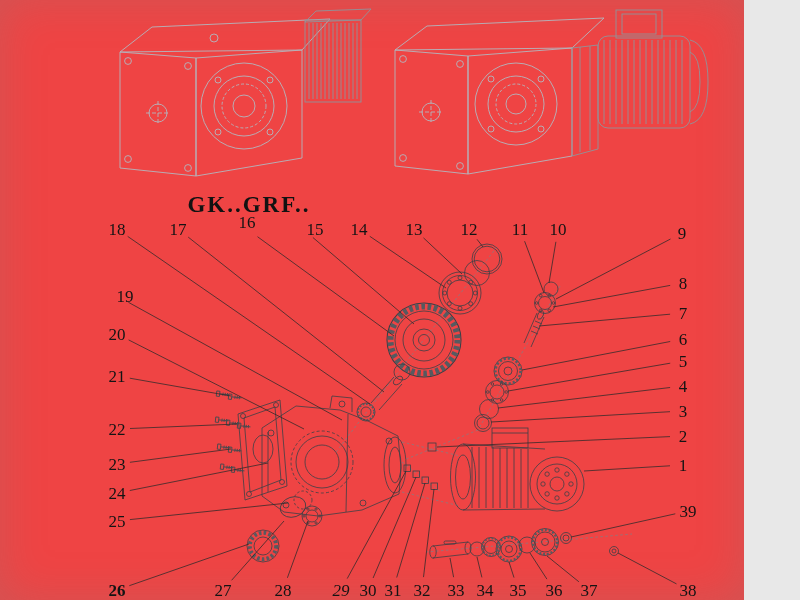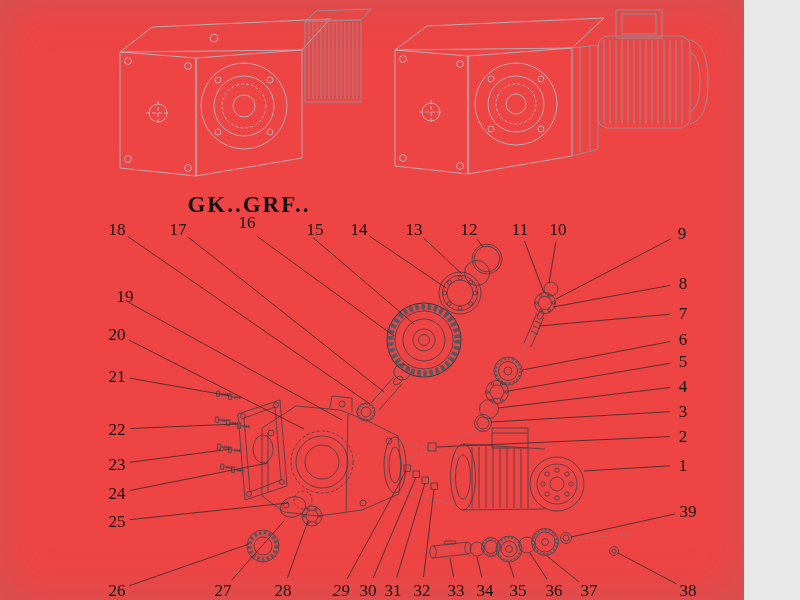--- a/index.html
+++ b/index.html
@@ -380,21 +380,21 @@
       <div class="callout" style="left: 683px; top: 465px;">1</div>
       <div class="callout" style="left: 688px; top: 511px;">39</div>
       <div class="callout" style="left: 688px; top: 590px;">38</div>
       <div class="callout" style="left: 117px; top: 296px; margin-left: 8px;">19</div>
       <div class="callout" style="left: 117px; top: 334px;">20</div>
       <div class="callout" style="left: 117px; top: 376px;">21</div>
       <div class="callout" style="left: 117px; top: 429px;">22</div>
       <div class="callout" style="left: 117px; top: 464px;">23</div>
       <div class="callout" style="left: 117px; top: 493px;">24</div>
       <div class="callout" style="left: 117px; top: 521px;">25</div>
-      <div class="callout" style="left: 117px; top: 590px;">26</div>
+      <div class="callout" style="left: 117px; top: 590px; font-weight: bold;">26</div>
       <div class="callout" style="left: 223px; top: 590px;">27</div>
       <div class="callout" style="left: 283px; top: 590px;">28</div>
       <div class="callout" style="left: 341px; top: 590px; font-style: italic;">29</div>
       <div class="callout" style="left: 368px; top: 590px;">30</div>
       <div class="callout" style="left: 393px; top: 590px;">31</div>
       <div class="callout" style="left: 422px; top: 590px;">32</div>
       <div class="callout" style="left: 456px; top: 590px;">33</div>
       <div class="callout" style="left: 485px; top: 590px;">34</div>
       <div class="callout" style="left: 518px; top: 590px;">35</div>
       <div class="callout" style="left: 554px; top: 590px;">36</div>

